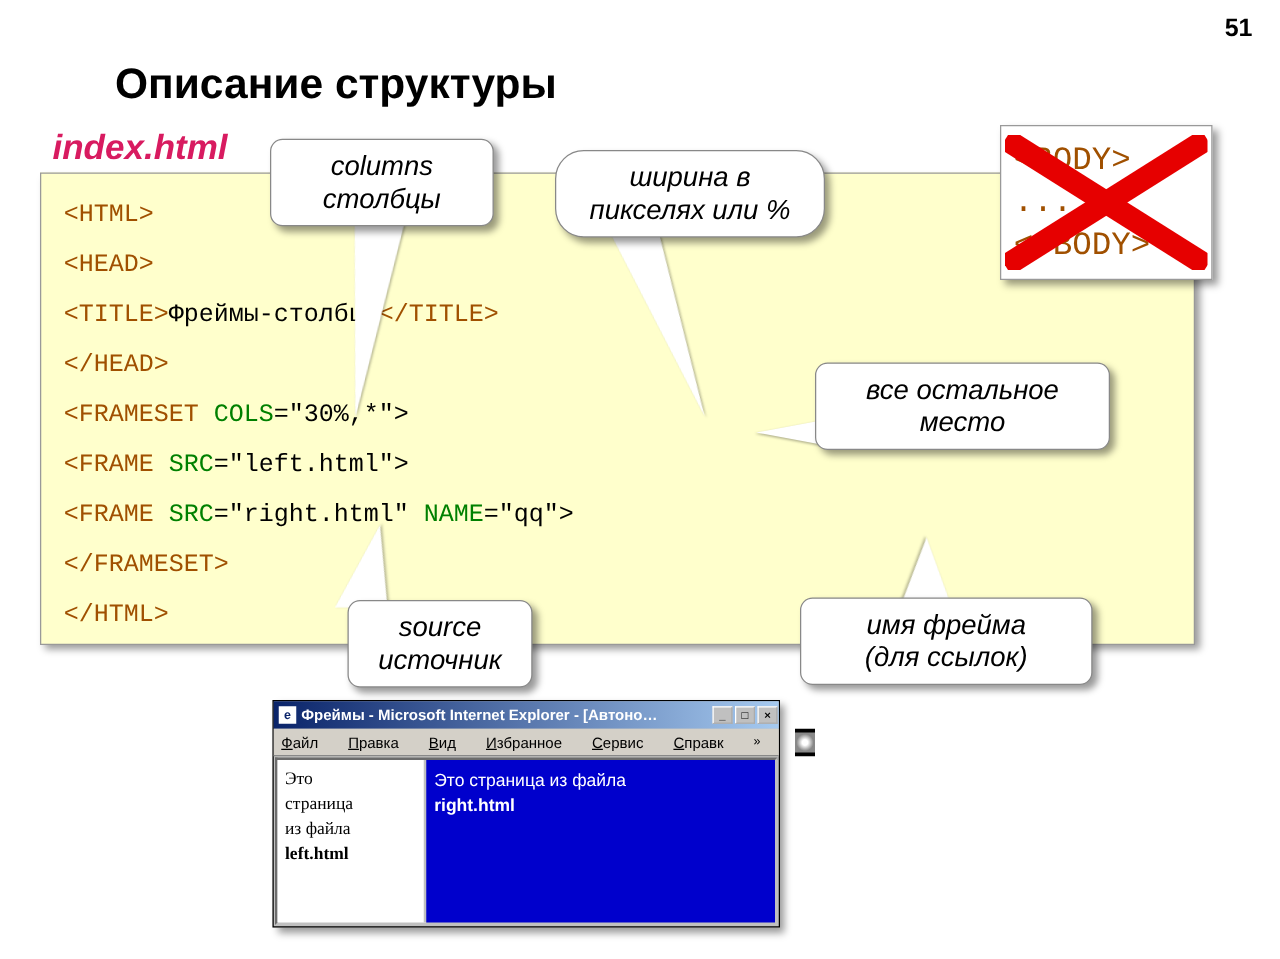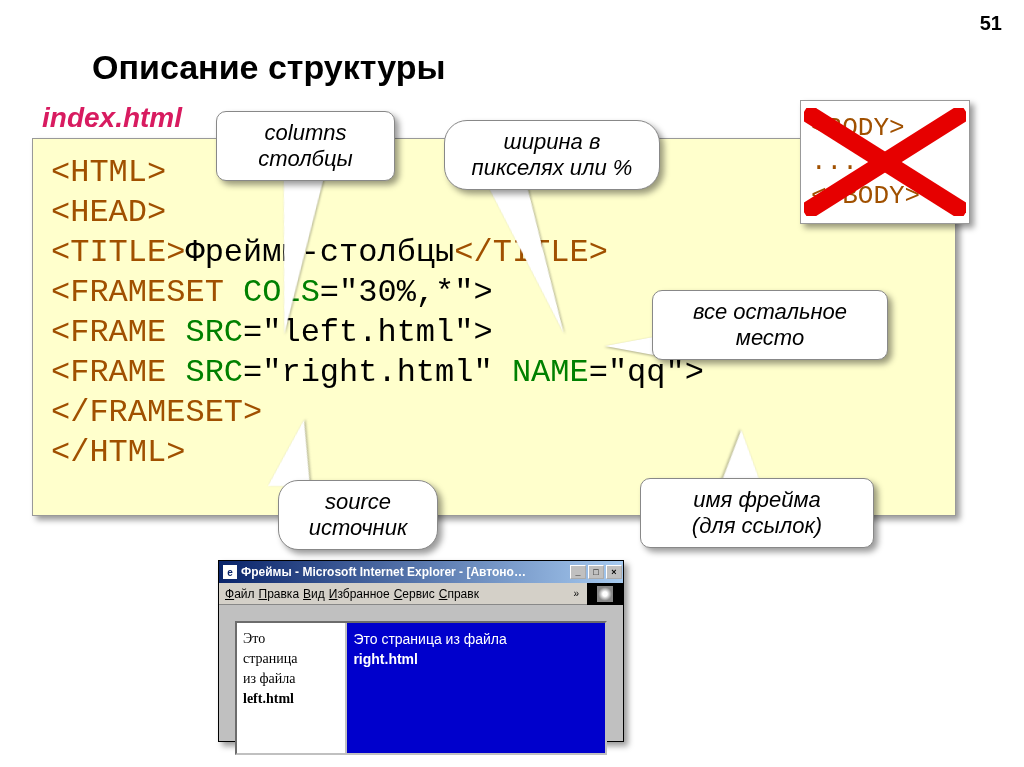--- a/index.html
+++ b/index.html
@@ -33,21 +33,21 @@
   }
   .codebox {
     position: absolute;
     top: 138px; left: 32px;
     width: 924px; height: 378px;
     background: #ffffcc;
     border: 1px solid #999;
     box-shadow: 4px 4px 6px rgba(0,0,0,0.4);
     padding: 14px 18px;
     font-family: "Courier New", monospace;
-    font-size: 32px;
+    font-size: 20px;
     line-height: 40px;
     color: #000;
   }
   .code-brown { color: #a05000; }
   .code-green { color: #008000; }
   .bodybox {
     position: absolute;
     top: 100px; left: 800px;
     width: 170px; height: 124px;
     background: #fff;
@@ -105,21 +105,21 @@
   .c3 { top: 290px; left: 652px; width: 236px; }
   .c3-tail {
     top: 336px; left: 605px;
     border-top: 10px solid transparent;
     border-bottom: 10px solid transparent;
     border-right: 54px solid #fff;
     transform: skewY(0deg);
     filter: drop-shadow(-1px 1px 1px rgba(0,0,0,0.3));
   }
   
-  .c4 { top: 480px; left: 278px; width: 160px; border-radius: 20px; }
+  .c4 { top: 480px; left: 278px; width: 148px; }
   .c4-tail {
     top: 420px; left: 280px;
     border-left: 12px solid transparent;
     border-right: 30px solid transparent;
     border-bottom: 66px solid #fff;
     transform: skewX(-20deg);
     filter: drop-shadow(1px -1px 1px rgba(0,0,0,0.3));
   }
   
   .c5 { top: 478px; left: 640px; width: 234px; }
@@ -172,42 +172,42 @@
     color: #000;
   }
   .browser-menu {
     height: 22px;
     background: #d4d0c8;
     border-bottom: 1px solid #888;
     display: flex;
     align-items: center;
     font-size: 12px;
     padding-left: 6px;
-    gap: 4px;
+    gap: 24px;
   }
   .browser-menu span { text-decoration: underline; text-decoration-color: transparent; }
   .browser-menu span::first-letter { text-decoration: underline; }
   .menu-chev {
     margin-left: auto; margin-right: 4px;
     font-size: 10px;
   }
   .menu-logo {
     width: 36px; height: 22px;
     background: #000;
     display: flex; align-items: center; justify-content: center;
   }
   .menu-logo-inner {
     width: 16px; height: 16px;
     background: radial-gradient(circle, #fff 20%, #888 60%);
   }
   .browser-body {
     display: flex;
     height: 134px;
     border: 2px inset #c0c0c0;
-    margin: 16px;
+    margin: 1px;
   }
   .frame-left {
     width: 30%;
     background: #fff;
     border-right: 2px solid #c0c0c0;
     padding: 6px;
     font-size: 14px;
     font-family: "Times New Roman", serif;
     line-height: 20px;
   }
@@ -228,20 +228,21 @@
 <div class="slide-num">51</div>
 <div class="title">Описание структуры</div>
 <div class="subtitle">index.html</div>
 
 <div class="codebox">
   <div><span class="code-brown">&lt;HTML&gt;</span></div>
   <div><span class="code-brown">&lt;HEAD&gt;</span></div>
   <div>
     <span class="code-brown">   &lt;TITLE&gt;</span><span>Фреймы-столбцы</span><span class="code-brown">&lt;/TITLE&gt;</span>
   </div>
+  <div><span class="code-brown">&lt;/HEAD&gt;</span></div>
   <div>
     <span class="code-brown">&lt;FRAMESET</span><span class="code-green"> COLS</span><span>="30%,*"&gt;</span>
   </div>
   <div>
     <span class="code-brown">   &lt;FRAME</span><span class="code-green"> SRC</span><span>="left.html"&gt;</span>
   </div>
   <div>
     <span class="code-brown">   &lt;FRAME</span><span class="code-green"> SRC</span><span>="right.html"</span><span class="code-green"> NAME</span><span>="qq"&gt;</span>
   </div>
   <div><span class="code-brown">&lt;/FRAMESET&gt;</span></div>

